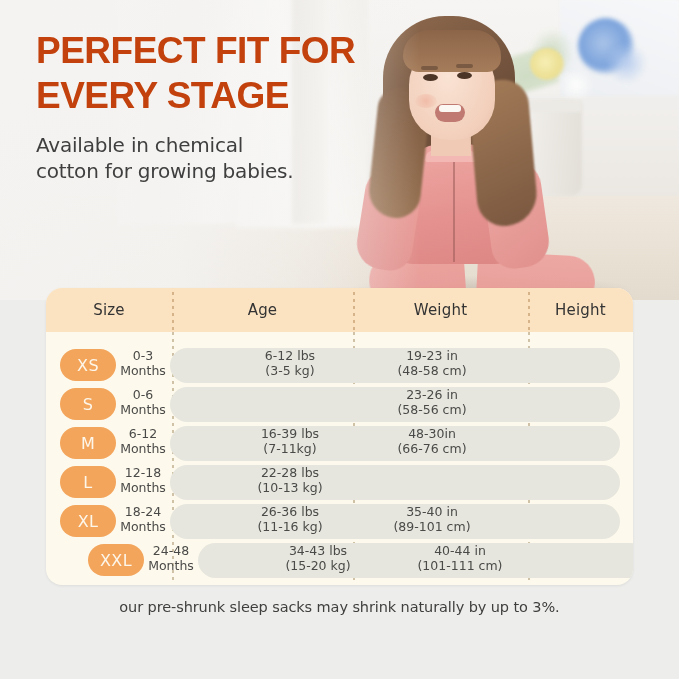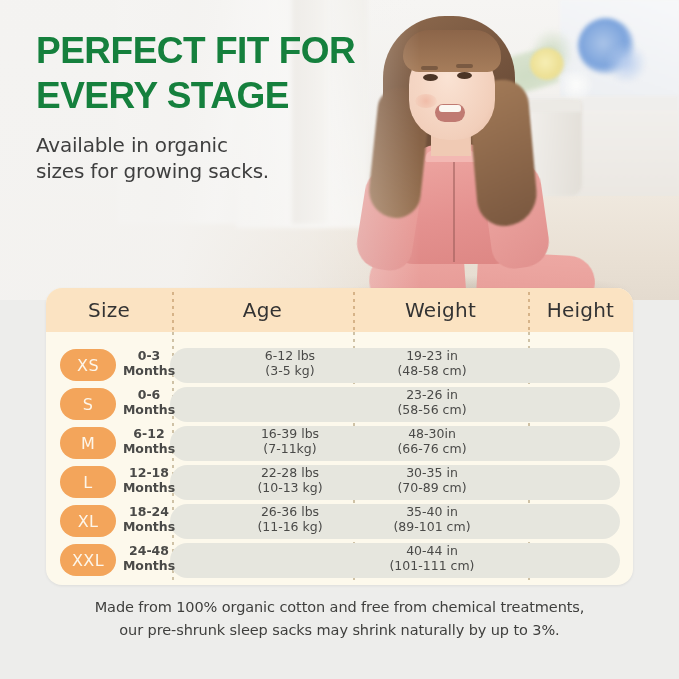--- a/index.html
+++ b/index.html
@@ -224,21 +224,21 @@
   
   #headline{
     position:absolute; left:36px; top:28px; width:420px;
   }
   #headline .h1{
     font-family:"Liberation Sans", sans-serif;
     font-weight:bold;
     font-size:37px;
     line-height:45px;
     letter-spacing:-0.5px;
-    color:#15803d;
+    color:#c2410c;
     text-transform:uppercase;
   }
   #headline .sub{
     margin-top:14px;
     font-family:"DejaVu Sans", sans-serif;
     font-size:20px;
     line-height:26px;
     color:#3f3f3f;
     letter-spacing:-0.2px;
   }
@@ -251,21 +251,21 @@
     overflow:hidden;
     box-shadow:0 1px 3px rgba(0,0,0,.07);
   }
   #card .thead{
     position:absolute; left:0; top:0; width:587px; height:44px;
     background:#fbe3c2;
   }
   .hcell{
     position:absolute; top:0; height:44px;
     display:flex; align-items:center; justify-content:center;
-    font-size:20px; color:#333; letter-spacing:.2px;
+    font-size:15px; color:#333; letter-spacing:.2px;
   }
   .hc-size  { left:0px;   width:126px; }
   .hc-age   { left:126px; width:181px; }
   .hc-weight{ left:307px; width:175px;text-align:right; }
   .hc-height{ left:482px; width:105px; }
 
   
   .vsep{
     position:absolute; top:6px; width:2px; height:285px;
     background-image:linear-gradient(#cfc2a6 0 3px, rgba(0,0,0,0) 3px 7px);
@@ -297,21 +297,21 @@
     background:#e6e6de;
     border-radius:18px;
   }
   .cell{
     position:absolute; top:3px; height:29px;
     font-size:12.5px; line-height:14.5px; color:#4a4a48;
     text-align:center;
   }
   .cell .l1{ display:block; }
   .cell .l2{ display:block; }
-  .c-age   { left:48px;  width:110px;font-weight:bold; }
+  .c-age   { left:42px;  width:110px; }
   .c-weight{ left:185px; width:118px; }
   .c-height{ left:330px; width:112px; }
 
   
   #footer{
     position:absolute; left:0; top:596px; width:679px;
     text-align:center;
     font-size:14.5px;
     line-height:23px;
     color:#3f3f3d;
@@ -364,22 +364,22 @@
     <div class="mouth"></div>
     <div class="teeth"></div>
   </div>
 
   <div class="leftFade"></div>
 
   <div id="headline">
     <div class="h1">PERFECT FIT FOR</div>
     <div class="h1">EVERY STAGE</div>
     <div class="sub">
-      <span>Available in organic</span><br>
-      <span>sizes for growing sacks.</span>
+      <span>Available in chemical</span><br>
+      <span>cotton for growing babies.</span>
     </div>
   </div>
 </div>
 
 <div id="card">
 
   <div class="thead"></div>
 
   <div class="hcell hc-size">Size</div>
   <div class="hcell hc-age">Age</div>
@@ -444,53 +444,52 @@
     <div class="datapill"></div>
     <div class="badge">L</div>
     <div class="cell c-age">
       <span class="l1">12-18</span>
       <span class="l2">Months</span>
     </div>
     <div class="cell c-weight">
       <span class="l1">22-28 lbs</span>
       <span class="l2">(10-13 kg)</span>
     </div>
-    <div class="cell c-height">
-      <span class="l1">30-35 in</span>
-      <span class="l2">(70-89 cm)</span>
-    </div>
   </div>
 
   <div class="row" style="top:214px;">
     <div class="datapill"></div>
     <div class="badge">XL</div>
     <div class="cell c-age">
       <span class="l1">18-24</span>
       <span class="l2">Months</span>
     </div>
     <div class="cell c-weight">
       <span class="l1">26-36 lbs</span>
       <span class="l2">(11-16 kg)</span>
     </div>
     <div class="cell c-height">
       <span class="l1">35-40 in</span>
       <span class="l2">(89-101 cm)</span>
     </div>
   </div>
 
-  <div class="row" style="top:253px;">
+  <div class="row" style="top:253px;margin-left:28px;">
     <div class="datapill"></div>
     <div class="badge">XXL</div>
     <div class="cell c-age">
       <span class="l1">24-48</span>
       <span class="l2">Months</span>
+    </div>
+    <div class="cell c-weight">
+      <span class="l1">34-43 lbs</span>
+      <span class="l2">(15-20 kg)</span>
     </div>
     <div class="cell c-height">
       <span class="l1">40-44 in</span>
       <span class="l2">(101-111 cm)</span>
     </div>
   </div>
 </div>
 
 <div id="footer">
-  <div>Made from 100% organic cotton and free from chemical treatments,</div>
   <div>our pre-shrunk sleep sacks may shrink naturally by up to 3%.</div>
 </div>
 
 </body></html>

